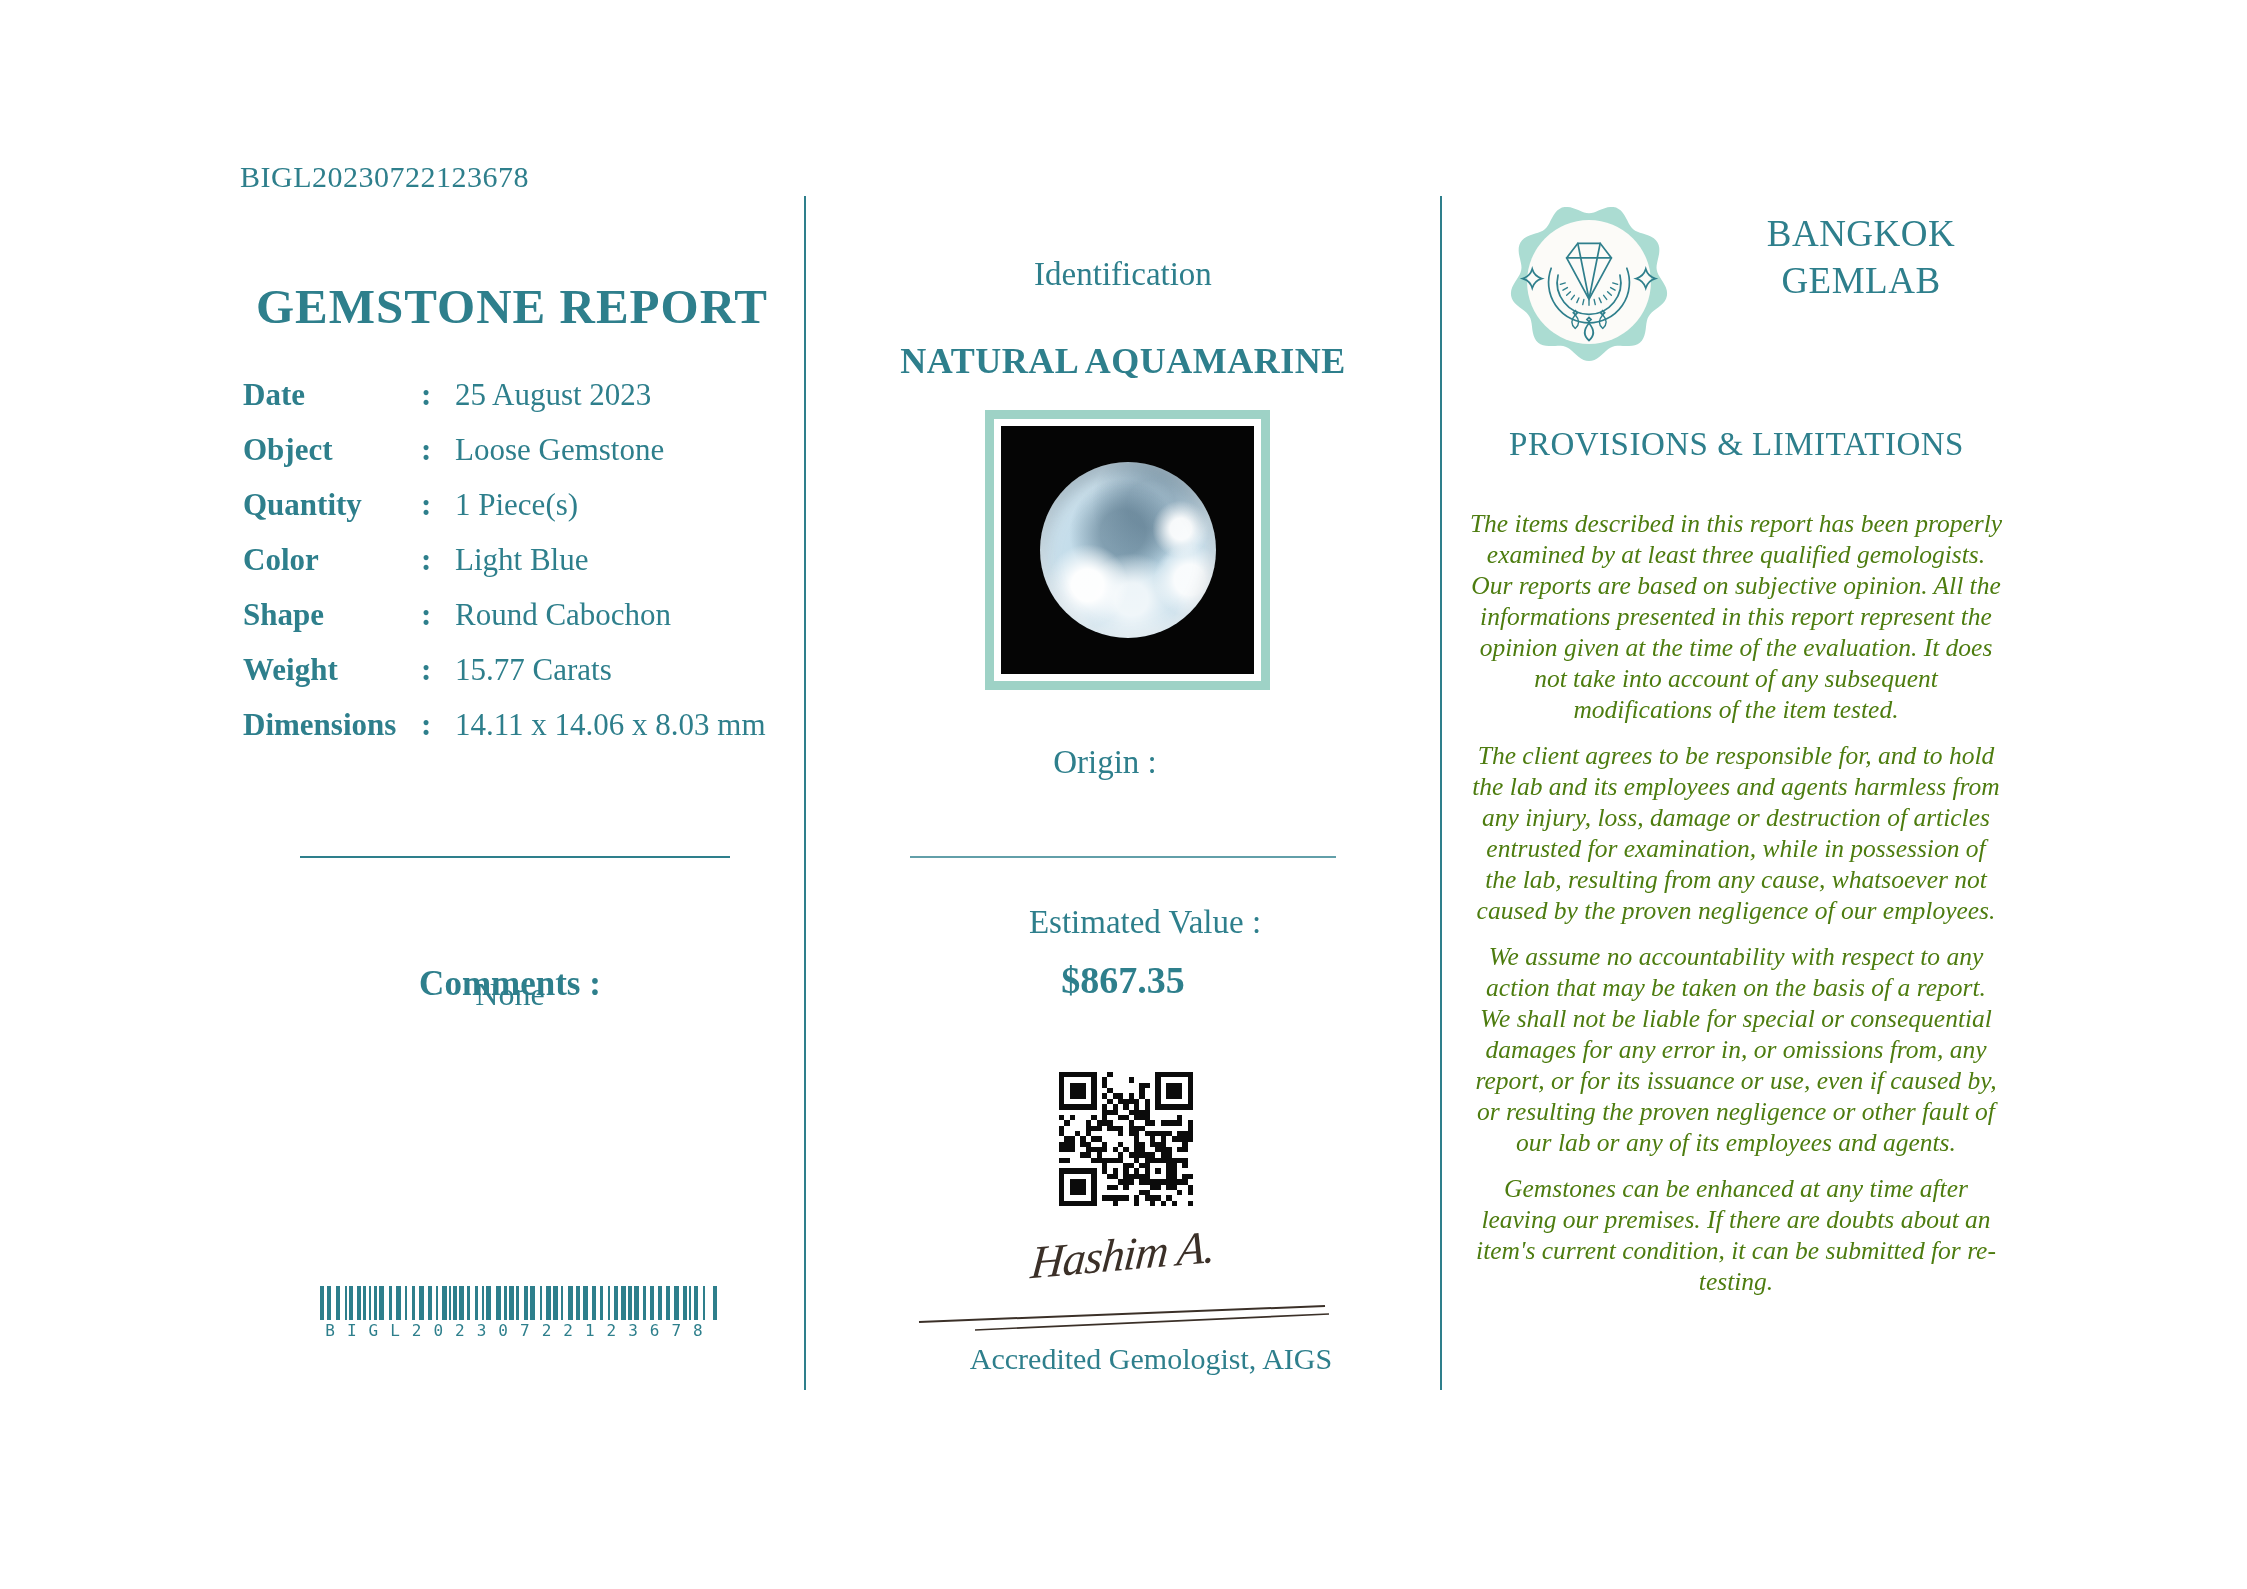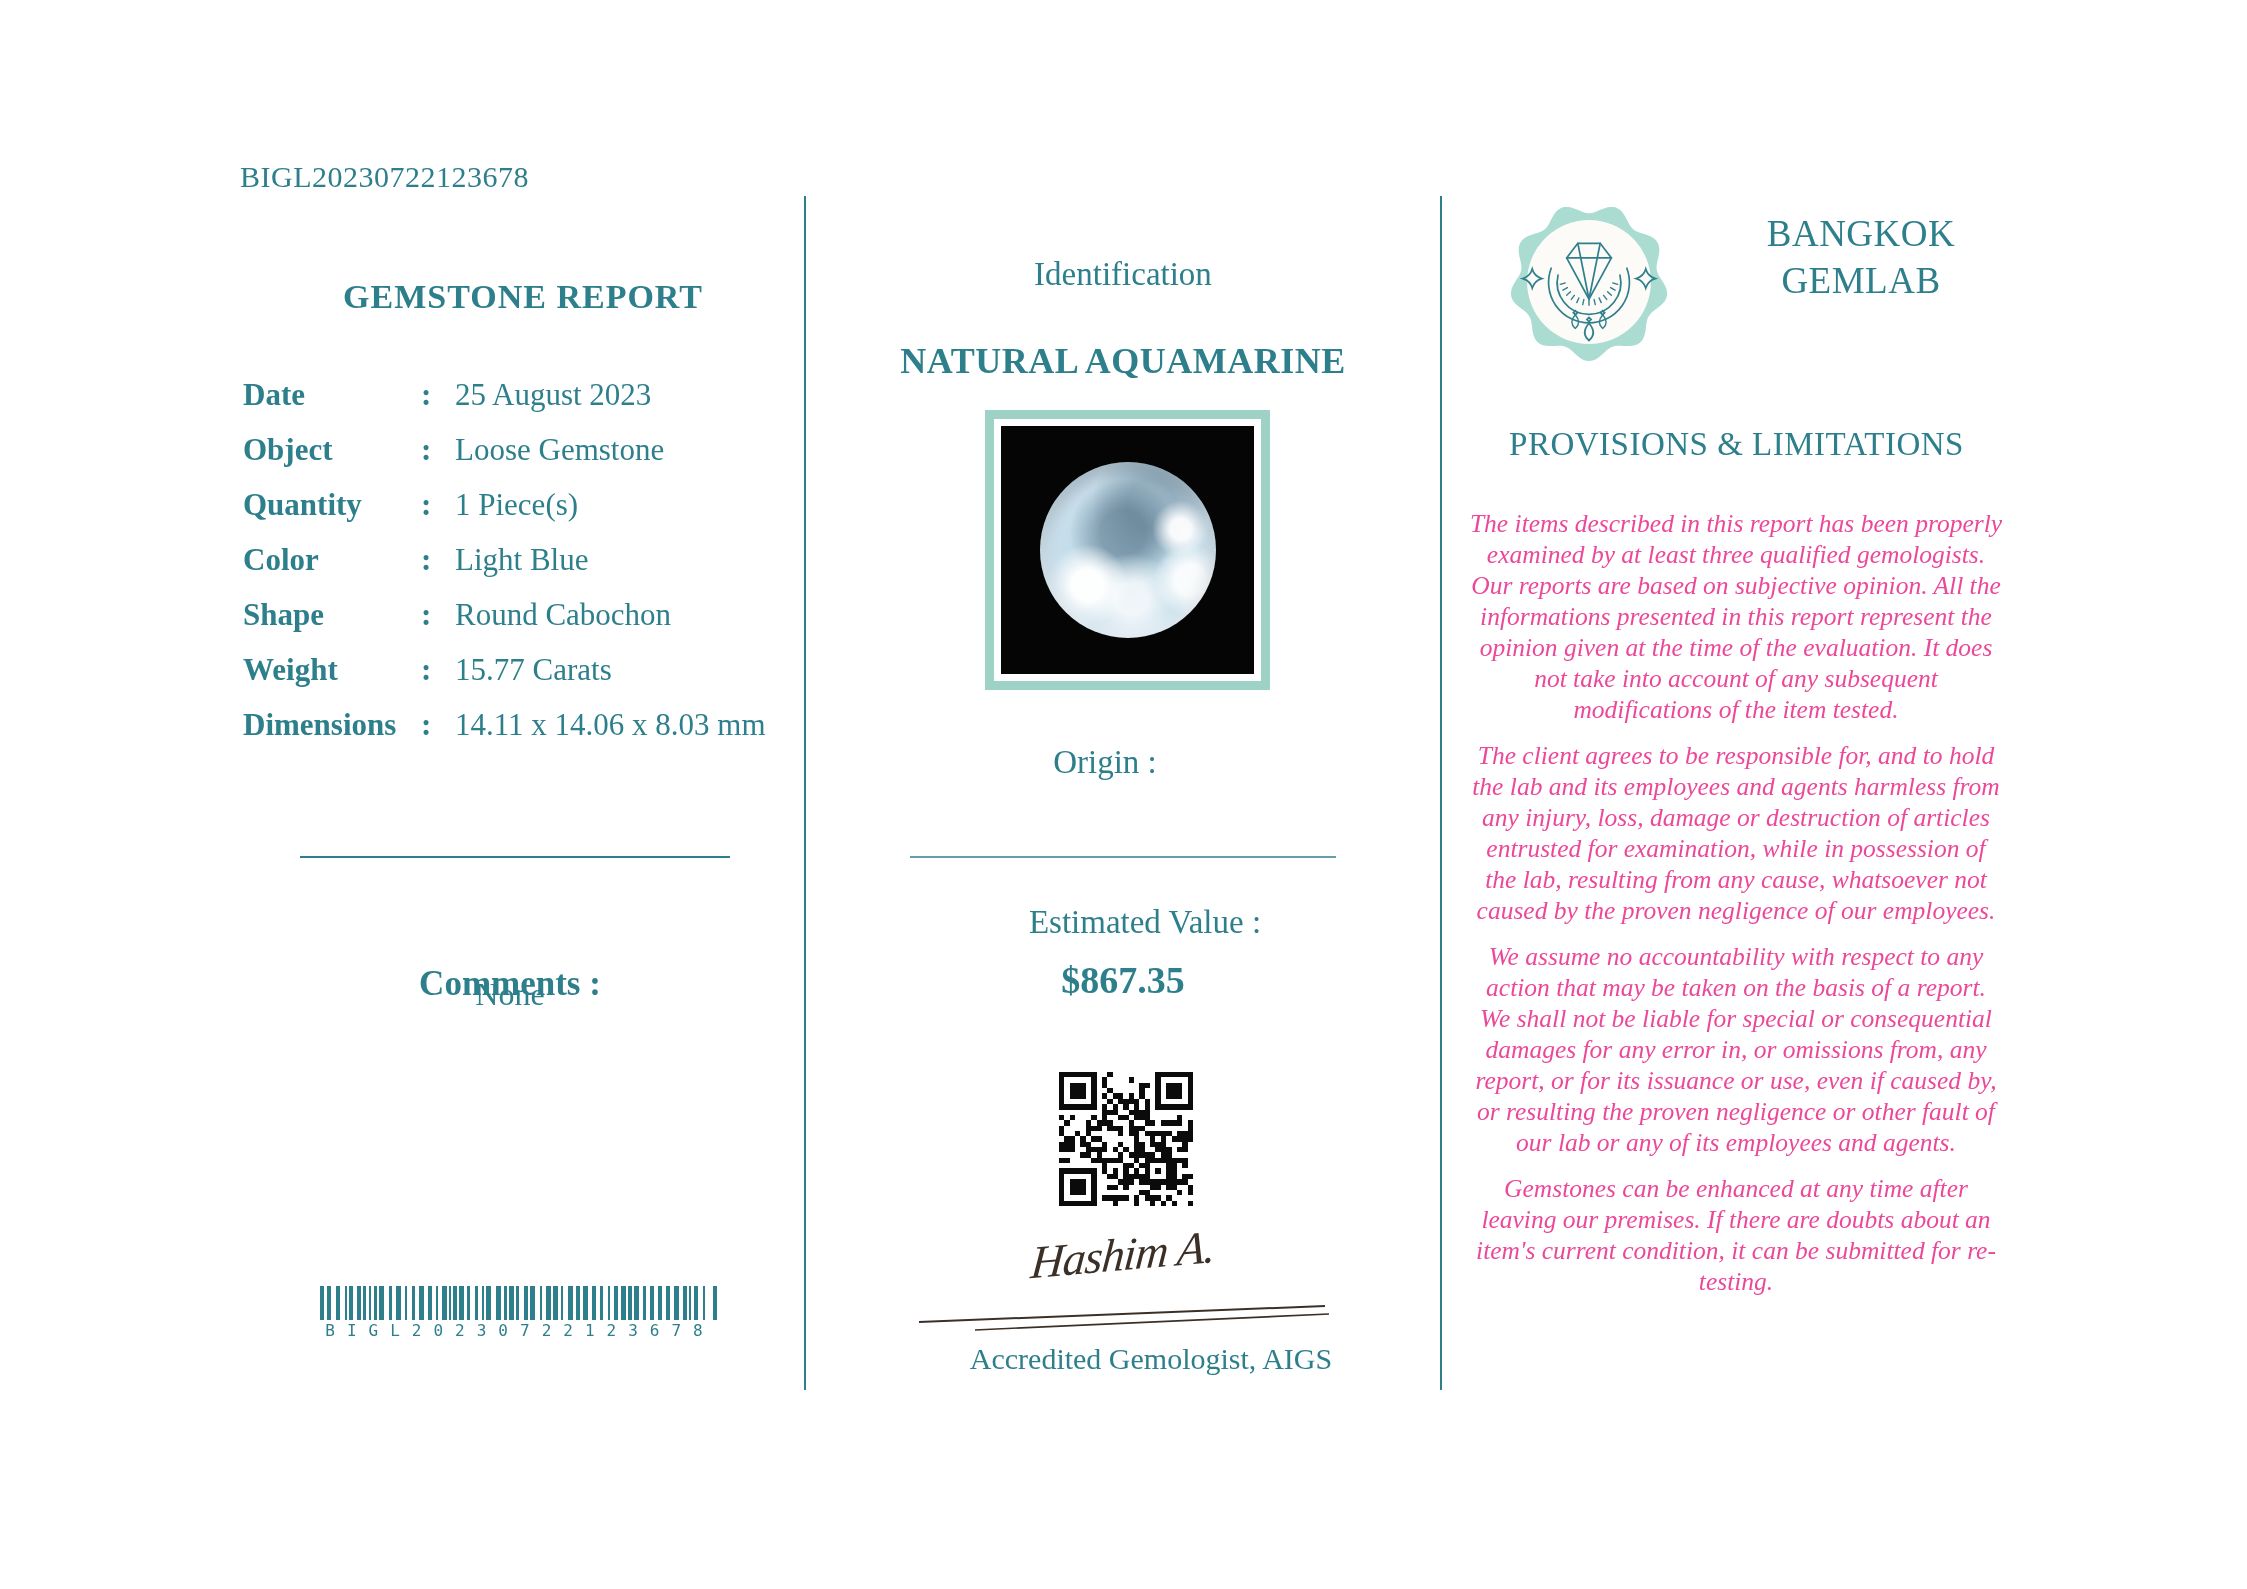--- a/index.html
+++ b/index.html
@@ -2,21 +2,21 @@
 <html><head>
 <meta charset="utf-8">
 <style>
   html,body{margin:0;padding:0;background:#ffffff;}
   .page{position:relative;width:2247px;height:1589px;background:#ffffff;overflow:hidden;
         font-family:"Liberation Serif","DejaVu Serif",serif;color:#2e7f8c;}
   .abs{position:absolute;}
   .center{text-align:center;}
   .divider{position:absolute;top:196px;height:1194px;width:2px;background:#2e7f8c;}
   .report-number{left:240px;top:160px;font-size:30px;letter-spacing:0.5px;}
-  .gr-title{left:228px;top:278px;width:590px;font-size:34px;font-weight:bold;letter-spacing:1px;}
+  .gr-title{left:217px;top:278px;width:590px;font-size:49px;font-weight:bold;letter-spacing:1px;}
   .fields{left:243px;top:378px;width:545px;font-size:31px;}
   .field-row{display:flex;line-height:34px;margin-bottom:21px;}
   .field-label{width:178px;font-weight:bold;flex:none;}
   .field-colon{width:34px;flex:none;font-weight:bold;}
   .field-value{flex:1;}
   .rule{position:absolute;height:2px;background:#2e7f8c;}
   .rule-left{left:300px;top:856px;width:430px;}
   .rule-mid{left:910px;top:856px;width:426px;opacity:0.75;}
   .comments-label{left:215px;top:916px;width:590px;font-size:35px;font-weight:bold;margin-top:48px;}
   .comments-value{left:215px;top:976px;width:590px;font-size:32px;}
@@ -48,21 +48,21 @@
   .signature{left:905px;top:1222px;width:436px;height:118px;}
   .sig-text{position:absolute;left:0;top:6px;width:100%;text-align:center;
             font-style:italic;font-size:46px;letter-spacing:-1px;color:#3b3028;
             transform:rotate(-5deg) skewX(-10deg);}
   .sig-lines{position:absolute;left:0;top:78px;width:436px;height:40px;}
   .gemologist{left:805px;top:1342px;width:636px;font-size:30px;margin-left:28px;}
   .logo{left:1503px;top:196px;width:172px;height:172px;}
   .lab-name{left:1686px;top:210px;width:350px;font-size:37px;line-height:47px;letter-spacing:0.5px;}
   .prov-title{left:1441px;top:426px;width:591px;font-size:33px;letter-spacing:0.5px;}
   .prov-paras{left:1468px;top:508px;width:536px;font-style:italic;font-size:25.5px;
-              line-height:31px;color:#ec4899;text-align:center;}
+              line-height:31px;color:#4d7c0f;text-align:center;}
   .prov-paras p{margin:0 0 15px 0;}
 </style>
 </head>
 <body>
 
 <div class="page">
 
   <div class="abs report-number">BIGL20230722123678</div>
 
   <div class="divider" style="left:804px;"></div>

